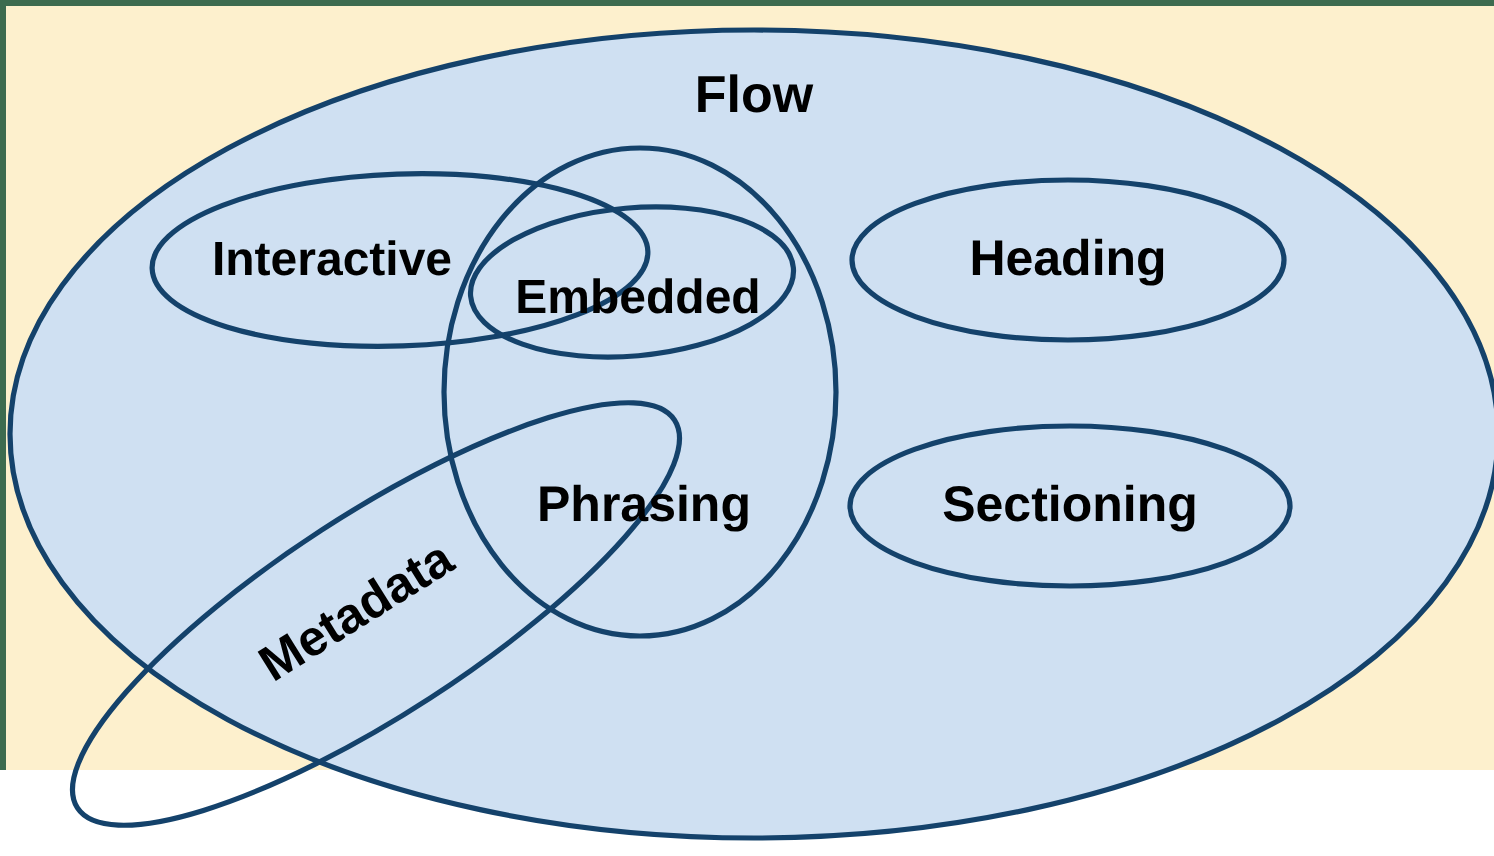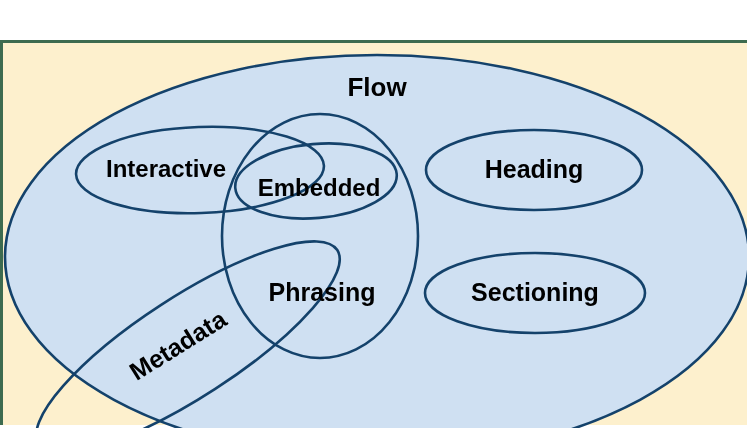--- a/index.html
+++ b/index.html
@@ -13,21 +13,20 @@
     font-family: "Liberation Sans", sans-serif;
   }
   #diagram-root {
     position: relative;
     width: 747px;
     height: 385px;
     box-sizing: border-box;
     background: #fdf0cd;
     border-top: 3px solid #3d6b4f;
     border-left: 3px solid #3d6b4f;
-    margin-top: 40px;
   }
   #venn-svg {
     position: absolute;
     top: 0;
     left: 0;
     width: 747px;
     height: 428px;
     display: block;
   }
   .set-ellipse {

